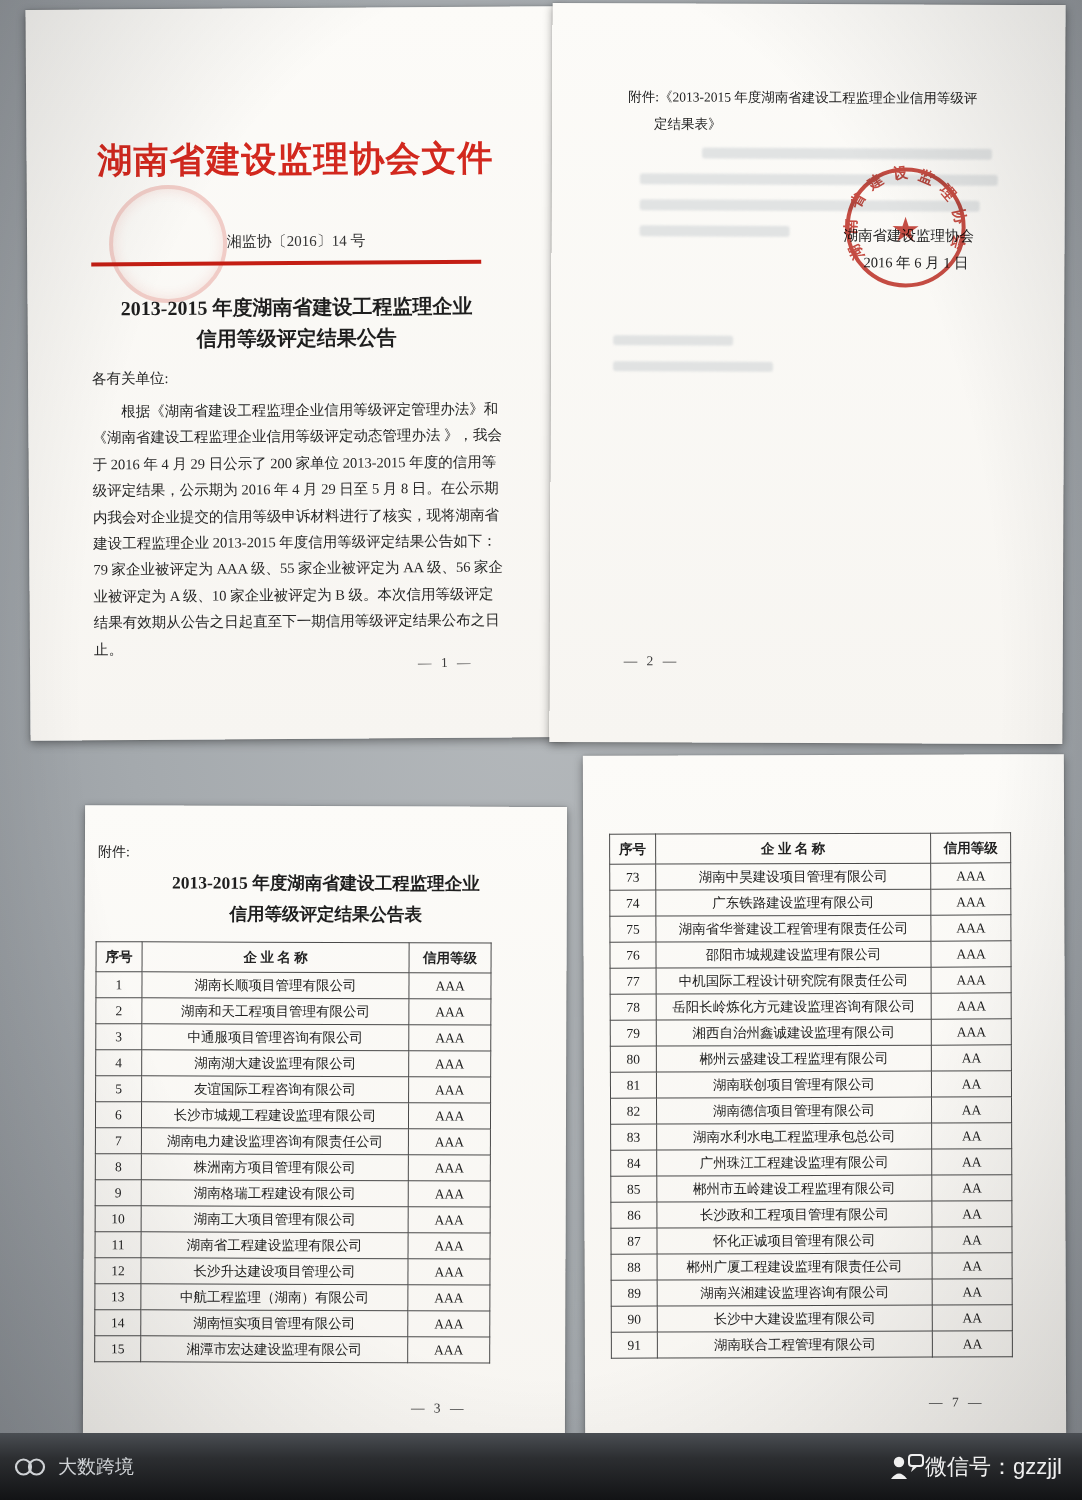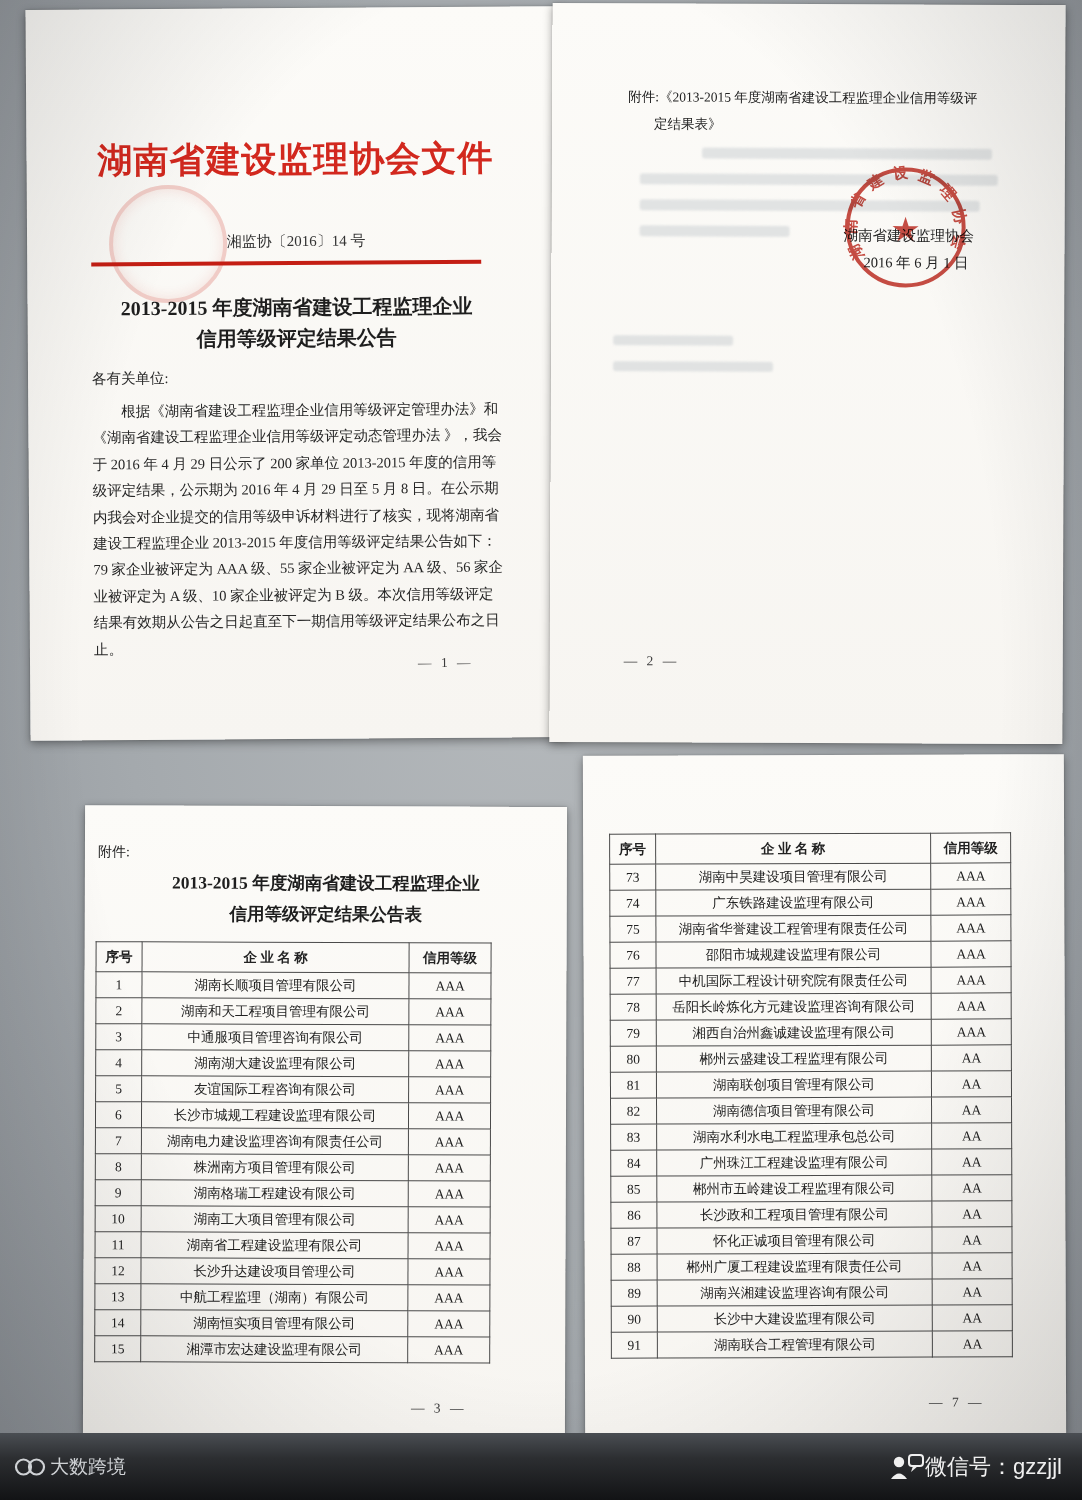--- a/index.html
+++ b/index.html
@@ -58,21 +58,21 @@
   .p4-table{top:78px;left:26px;width:402px;font-size:13px;}
   .p4-table col:nth-child(1){width:46px;}
   .p4-table col:nth-child(2){width:276px;}
   .p4-table col:nth-child(3){width:80px;}
   .p4-pageno{top:640px;left:344px;}
   
   .footer{position:absolute;left:0;right:0;bottom:0;height:67px;
     background:linear-gradient(180deg,#4a4e53 0%,#2c2e31 38%,#121315 100%);
     display:flex;align-items:center;justify-content:space-between;
     font-family:"Liberation Sans","DejaVu Sans",sans-serif;}
-  .footer-brand{display:flex;align-items:center;gap:4px;margin-left:14px;color:#cfd2d5;font-size:19px;}
+  .footer-brand{display:flex;align-items:center;gap:12px;margin-left:14px;color:#cfd2d5;font-size:19px;}
   .footer-wechat{display:flex;align-items:center;margin-right:20px;color:#f0f0f0;font-size:22px;}
   .vignette{position:absolute;inset:0;pointer-events:none;
     background:radial-gradient(ellipse at 50% 45%, rgba(0,0,0,0) 60%, rgba(0,0,0,.16) 100%);}
 </style>
 </head>
 <body>
 
 <div class="photo">
 
   <section class="page p1">

